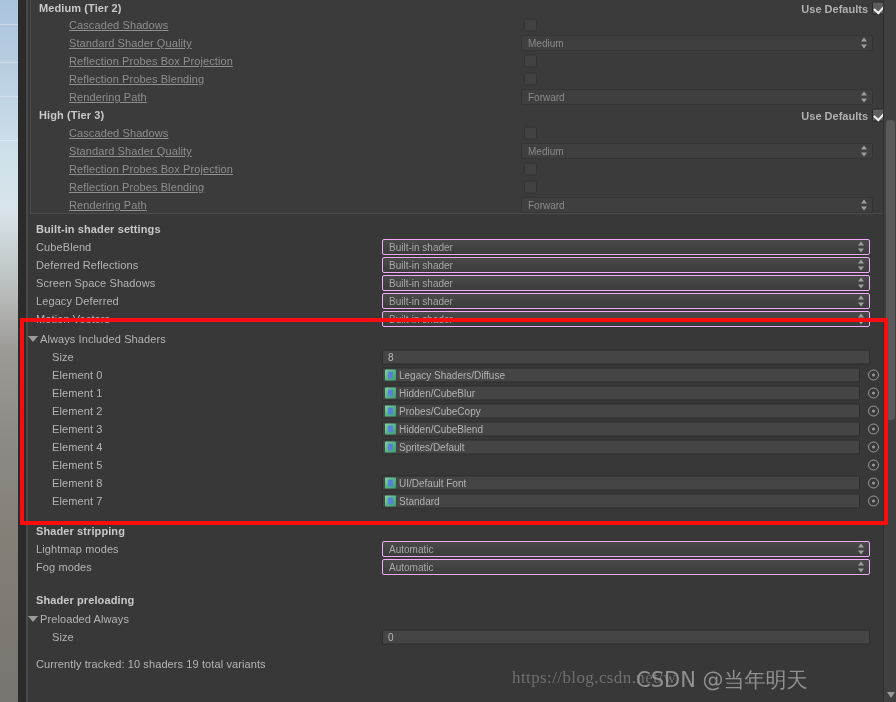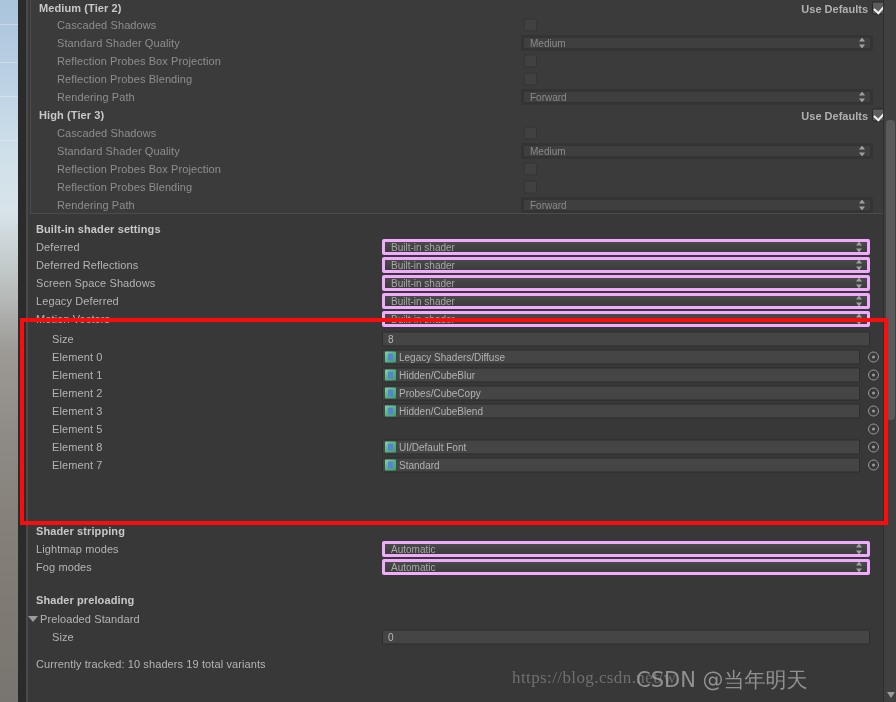--- a/index.html
+++ b/index.html
@@ -42,21 +42,21 @@
 
   .row { position: relative; height: 18px; width: 100%; }
   .label {
     position: absolute; top: 50%; transform: translateY(-50%);
     font-size: 11px; color: #b4b4b4; white-space: nowrap;
     letter-spacing: .1px;
   }
   .label.dim { color: #8e8e8e; }
   .label.bold { color: #c8c8c8; font-weight: bold; }
   .label.indent1 { left: 8px; }
-  .label.indent2 { left: 26px; }
+  .label.indent2 { left: 38px; text-decoration: underline; }
   .label.indent3 { left: 24px; }
 
   
   #tier-box {
     position: absolute; left: 2px; top: -2px;
     width: 862px; height: 216px;
     border: 1px solid #4c4c4c; border-top: none;
     background: #3b3b3b;
   }
 
@@ -84,21 +84,21 @@
     position: absolute; right: 6px; top: 50%;
     transform: translateY(-50%);
     display: flex; align-items: center; gap: 4px;
   }
   .usedefaults .ud-text { font-size: 11px; color: #b0b0b0; font-weight: bold; }
 
   .popup {
     position: absolute; top: 50%; transform: translateY(-50%);
     height: 16px; border-radius: 2px;
     background: linear-gradient(180deg,#4a4a4a 0%,#424242 52%,#3c3c3c 100%);
-    border: 3px solid #f0abfc;
+    border: 1px solid #f0abfc;
     display: flex; align-items: center;
     font-size: 10px; color: #a8a8a8;
     padding: 0 14px 0 6px;
     white-space: nowrap; overflow: hidden;
   }
   .popup.disabled { color: #8a8a8a; background: #3f3f3f; border-color: #343434; }
   .popup .arrows {
     position: absolute; right: 4px; top: 50%;
     transform: translateY(-50%);
     width: 7px; height: 11px;
@@ -286,21 +286,21 @@
           <span class="arrows"></span>
         </span>
       </div>
     </div>
 
     <div style="position:absolute; left:0; top:220px; width:790px;">
       <div class="row">
         <span class="label bold indent1">Built-in shader settings</span>
       </div>
       <div class="row">
-        <span class="label indent1">Deferred</span>
+        <span class="label indent1">CubeBlend</span>
         <span class="popup" style="left:354px; width:488px;">
           <span>Built-in shader</span>
           <span class="arrows"></span>
         </span>
       </div>
       <div class="row">
         <span class="label indent1">Deferred Reflections</span>
         <span class="popup" style="left:354px; width:488px;">
           <span>Built-in shader</span>
           <span class="arrows"></span>
@@ -324,20 +324,24 @@
         <span class="label indent1">Motion Vectors</span>
         <span class="popup" style="left:354px; width:488px;">
           <span>Built-in shader</span>
           <span class="arrows"></span>
         </span>
       </div>
     </div>
 
     <div style="position:absolute; left:0; top:330px; width:868px;">
 
+      <div class="row">
+        <span class="foldout" style="left:0px;"></span>
+        <span class="label indent1" style="left:12px;">Always Included Shaders</span>
+      </div>
 
       <div class="row">
         <span class="label indent3">Size</span>
         <span class="numfield" style="left:354px; width:488px;">8</span>
       </div>
 
       <div class="row">
         <span class="label indent3">Element 0</span>
         <span class="objfield" style="left:354px; width:478px;">
           <span class="shader-icon"></span>
@@ -359,20 +363,28 @@
           <span class="shader-icon"></span>
           <span class="obj-text">Probes/CubeCopy</span>
         </span>
         <span class="picker" style="left:840px;"></span>
       </div>
       <div class="row">
         <span class="label indent3">Element 3</span>
         <span class="objfield" style="left:354px; width:478px;">
           <span class="shader-icon"></span>
           <span class="obj-text">Hidden/CubeBlend</span>
+        </span>
+        <span class="picker" style="left:840px;"></span>
+      </div>
+      <div class="row">
+        <span class="label indent3">Element 4</span>
+        <span class="objfield" style="left:354px; width:478px;">
+          <span class="shader-icon"></span>
+          <span class="obj-text">Sprites/Default</span>
         </span>
         <span class="picker" style="left:840px;"></span>
       </div>
       <div class="row">
         <span class="label indent3">Element 5</span>
         <span class="picker" style="left:840px;"></span>
       </div>
       <div class="row">
         <span class="label indent3">Element 8</span>
         <span class="objfield" style="left:354px; width:478px;">
@@ -410,21 +422,21 @@
         </span>
       </div>
     </div>
 
     <div style="position:absolute; left:0; top:590px; width:868px;">
       <div class="row" style="height:20px;">
         <span class="label bold indent1">Shader preloading</span>
       </div>
       <div class="row">
         <span class="foldout" style="left:0px;"></span>
-        <span class="label" style="left:12px;">Preloaded Standard</span>
+        <span class="label" style="left:12px;">Preloaded Always</span>
       </div>
       <div class="row">
         <span class="label indent3">Size</span>
         <span class="numfield" style="left:354px; width:488px;">0</span>
       </div>
       <div class="row" style="height:28px;">
         <span class="label indent1" style="top:18px;">Currently tracked: 10 shaders 19 total variants</span>
       </div>
     </div>
 

